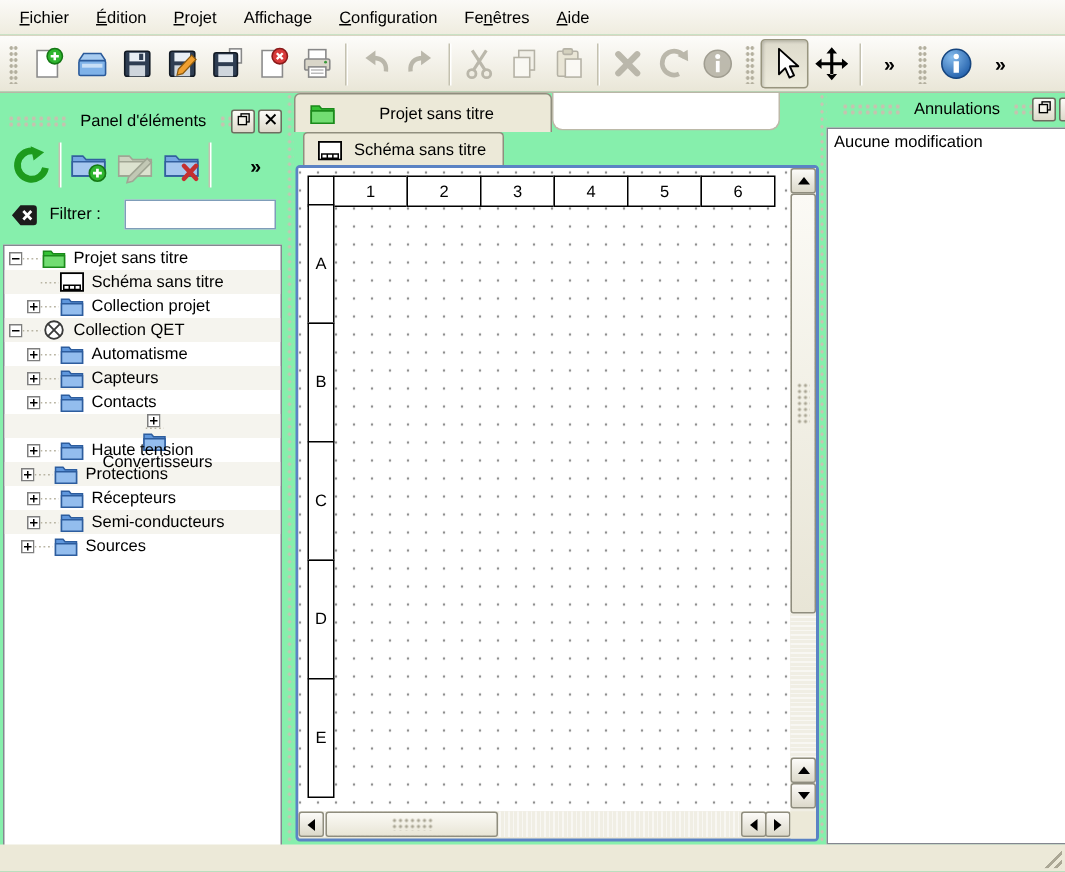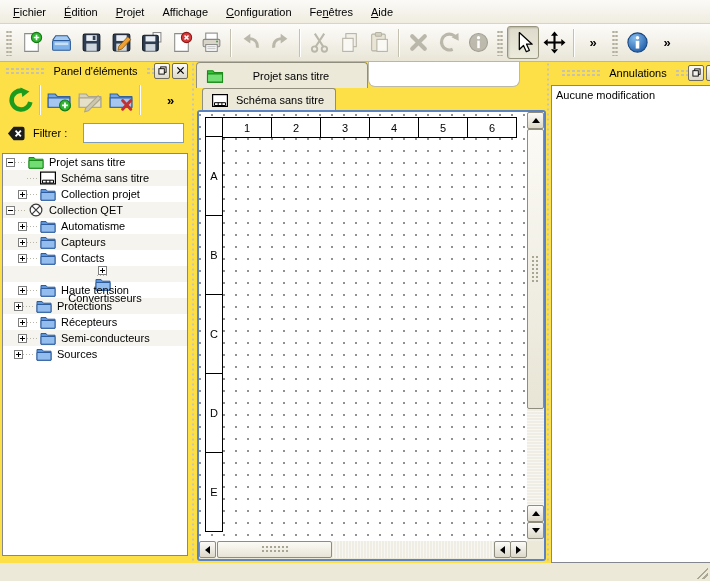--- a/index.html
+++ b/index.html
@@ -1,18 +1,18 @@
 <!DOCTYPE html>
 <html><head>
 <meta charset="utf-8">
 <style>
   html,body { margin:0; padding:0; background:#d4d0c8; }
   .app {
     position:relative; width:710px; height:581px; overflow:hidden;
-    background:#fde047; color:#000;
+    background:#86efac; color:#000;
     font-family:"Liberation Sans", sans-serif; font-size:11px;
   }
   
   .menubar {
     position:absolute; left:0; top:0; right:0; height:23px;
     display:flex; align-items:center; padding-left:4px;
     background:linear-gradient(#fbfaf7,#efecdf);
     border-bottom:1px solid #d9d5c3;
   }
   .menu-item { padding:4px 9px; white-space:nowrap; }
@@ -30,21 +30,21 @@
   .tb-sep { width:1px; height:28px; background:#c4c1b0; box-shadow:1px 0 0 #ffffff; margin:0 4px; }
   .tb-btn { width:30px; height:31px; display:flex; align-items:center; justify-content:center;
     border-radius:3px; flex:0 0 auto; }
   .tb-btn svg { width:23px; height:23px; }
   .tb-btn.checked {
     border:1px solid #98957f; background:linear-gradient(#dedbcc,#eceadb);
     box-shadow:inset 1px 1px 2px rgba(0,0,0,.18);
   }
   .chevron { font-size:13px; font-weight:bold; line-height:1; }
   
-  .dock-left  { position:absolute; left:0;   top:60px; width:191px; height:501px; }
+  .dock-left  { position:absolute; left:0;   top:70px; width:191px; height:501px; }
   .dock-right { position:absolute; left:551px; top:62px; width:174px; height:501px; }
   .central    { position:absolute; left:196px; top:62px; width:351px; height:501px; }
   .split { position:absolute; top:62px; height:501px; width:5px;
     background-image:radial-gradient(circle,#c8c4b2 0.9px,transparent 1.3px);
     background-size:4px 5px; }
   .split.s1 { left:191px; } .split.s2 { left:546px; }
 
   .dock-titlebar { position:relative; height:21px; display:flex; align-items:center; justify-content:center; gap:8px; }
   .tex { width:40px; height:8px;
     background-image:radial-gradient(circle,#c6c2af 1.1px,transparent 1.5px);

